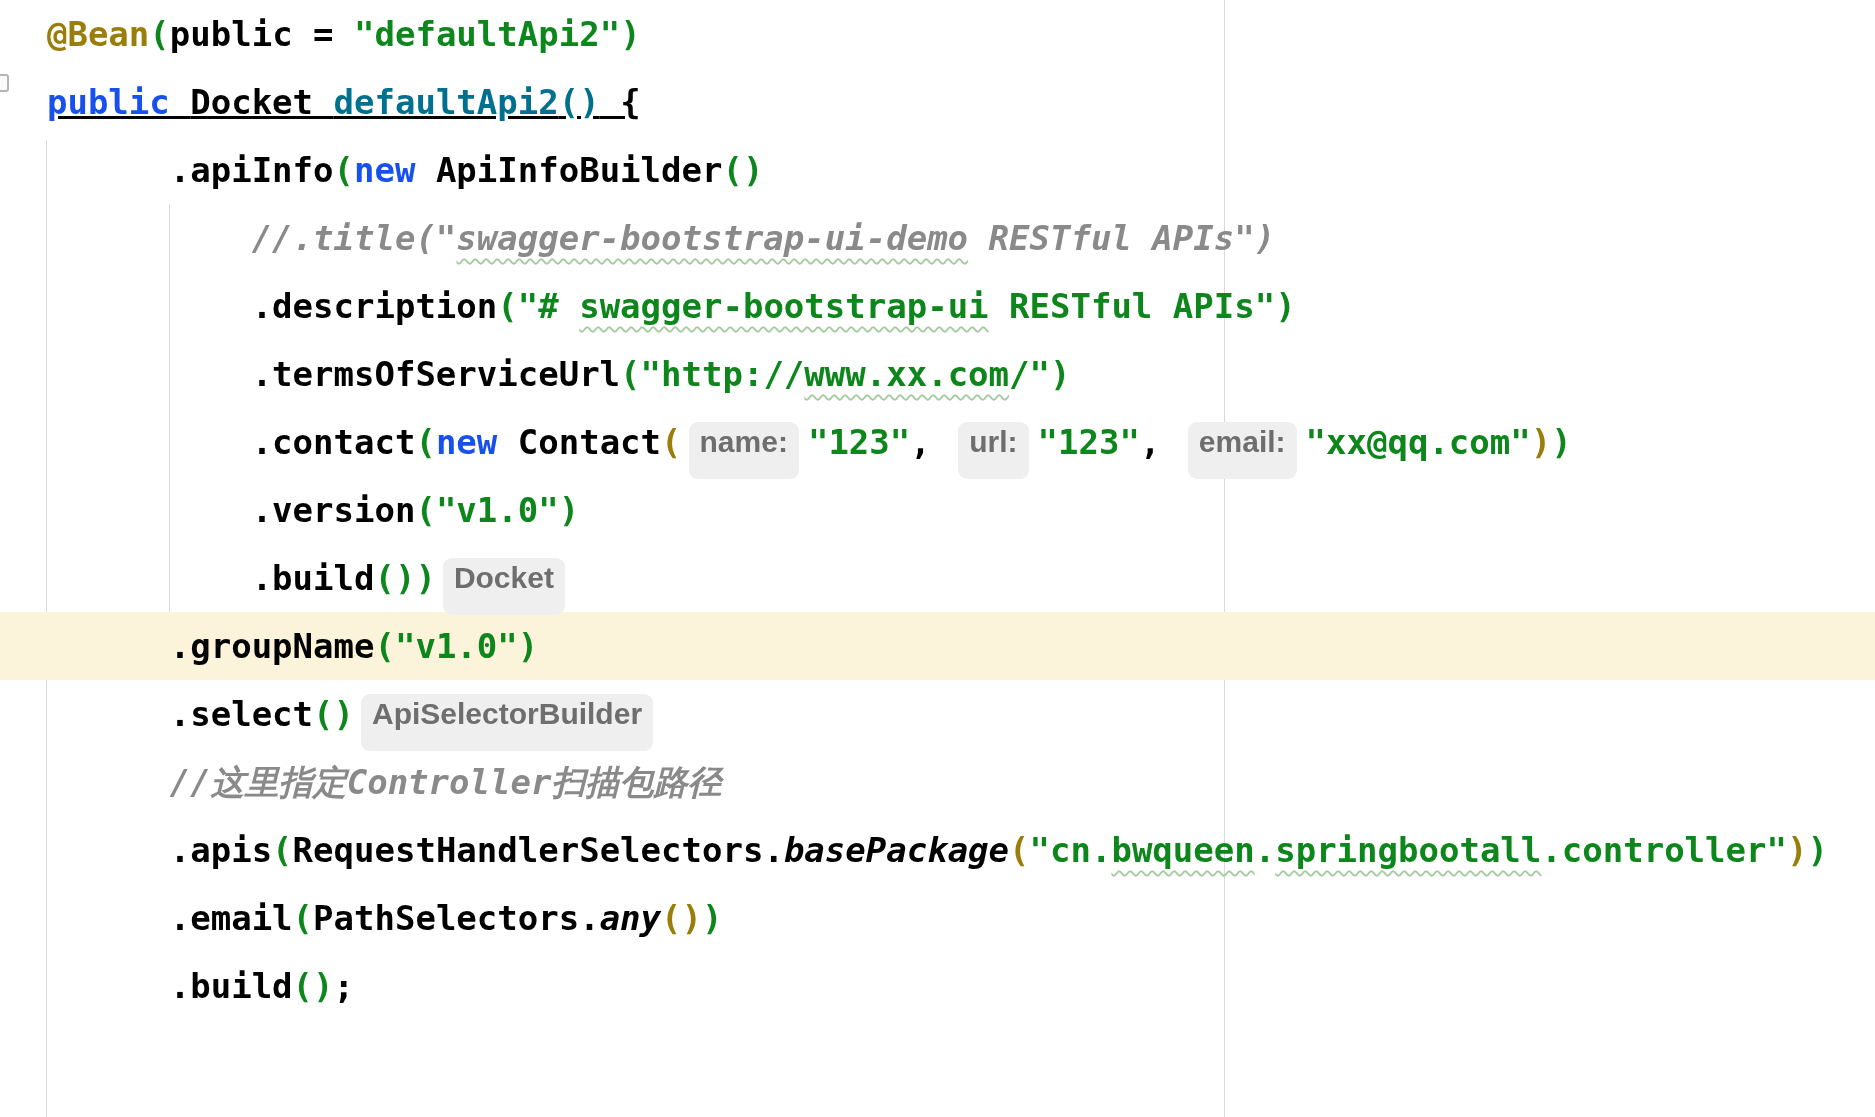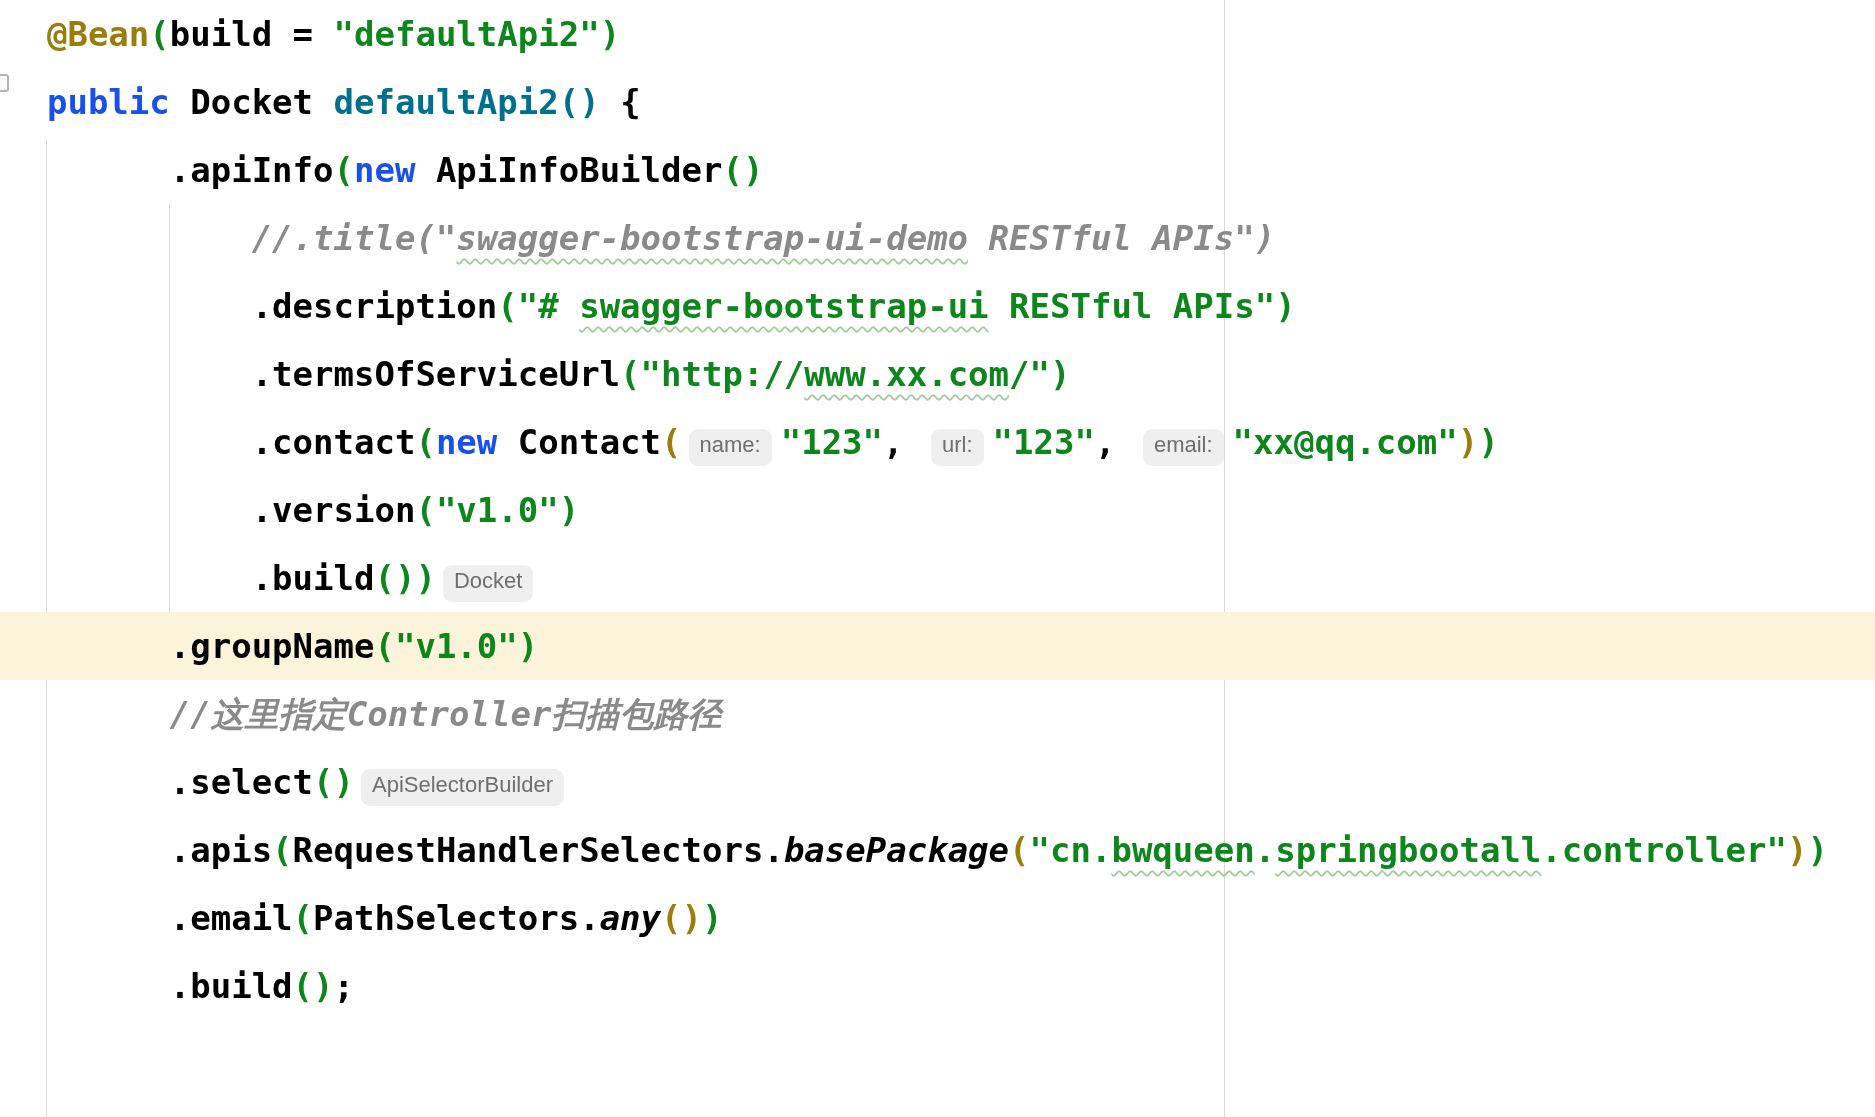--- a/index.html
+++ b/index.html
@@ -66,51 +66,51 @@
   .sq {
     text-decoration-line:underline;
     text-decoration-style:wavy;
     text-decoration-color:var(--typo_squiggle, #A6CBA1);
     text-decoration-thickness:2px;
     text-underline-offset:8px;
     text-decoration-skip-ink:none;
   }
   .hint {
     font-family:"Liberation Sans","DejaVu Sans",sans-serif;
-    font-weight:normal;
+    font-weight:bold;
     font-style:normal;
-    font-size:22px;
+    font-size:30px;
     color:var(--hint_text, #6E6E6E);
     background:var(--hint_bg, #EFEFEF);
     border-radius:9px;
-    padding:3px 11px 8px;
+    padding:3px 11px 20px;
     margin:0 9px 0 7px;
     display:inline-block;
     line-height:normal;
     vertical-align:2px;
   }
 </style>
 </head>
 <body>
 
 <div id="editor">
   <div class="v-guide" id="guide-margin"></div>
   <div class="v-guide" id="guide-indent-outer"></div>
   <div class="v-guide" id="guide-indent-inner"></div>
   <div id="fold-box"></div>
   <div id="code">
-      <div class="line" style="padding-left: calc(2ch + 6px);"><span class="ann">@Bean</span><span class="p1">(</span><span class="pln">build = </span><span class="str">"defaultApi2"</span><span class="p1">)</span></div>
-      <div class="line" style="padding-left: calc(2ch + 6px);"><span class="kw">public </span><span class="pln">Docket </span><span class="mth">defaultApi2</span><span class="mth">()</span><span class="pln"> {</span></div>
+      <div class="line" style="padding-left: calc(2ch + 6px);"><span class="ann">@Bean</span><span class="p1">(</span><span class="pln">public = </span><span class="str">"defaultApi2"</span><span class="p1">)</span></div>
+      <div class="line" style="padding-left: calc(2ch + 6px); text-decoration: underline;"><span class="kw">public </span><span class="pln">Docket </span><span class="mth">defaultApi2</span><span class="mth">()</span><span class="pln"> {</span></div>
       <div class="line" style="padding-left: calc(8ch + 6px);"><span class="pln">.apiInfo</span><span class="p1">(</span><span class="kw">new </span><span class="pln">ApiInfoBuilder</span><span class="p1">()</span></div>
       <div class="line" style="padding-left: calc(12ch + 6px);"><span class="cmt">//.title("</span><span class="cmt sq">swagger-bootstrap-ui-demo</span><span class="cmt"> RESTful APIs")</span></div>
       <div class="line" style="padding-left: calc(12ch + 6px);"><span class="pln">.description</span><span class="p1">(</span><span class="str">"# </span><span class="str sq">swagger-bootstrap-ui</span><span class="str"> RESTful APIs"</span><span class="p1">)</span></div>
       <div class="line" style="padding-left: calc(12ch + 6px);"><span class="pln">.termsOfServiceUrl</span><span class="p1">(</span><span class="str">"http://</span><span class="str sq">www.xx.com</span><span class="str">/"</span><span class="p1">)</span></div>
       <div class="line" style="padding-left: calc(12ch + 6px);"><span class="pln">.contact</span><span class="p1">(</span><span class="kw">new </span><span class="pln">Contact</span><span class="p2">(</span><span class="hint">name:</span><span class="str">"123"</span><span class="pln">, </span><span class="hint">url:</span><span class="str">"123"</span><span class="pln">, </span><span class="hint">email:</span><span class="str">"xx@qq.com"</span><span class="p2">)</span><span class="p1">)</span></div>
       <div class="line" style="padding-left: calc(12ch + 6px);"><span class="pln">.version</span><span class="p1">(</span><span class="str">"v1.0"</span><span class="p1">)</span></div>
       <div class="line" style="padding-left: calc(12ch + 6px);"><span class="pln">.build</span><span class="p1">())</span><span class="hint">Docket</span></div>
       <div class="line current" style="padding-left: calc(8ch + 6px);"><span class="pln">.groupName</span><span class="p1">(</span><span class="str">"v1.0"</span><span class="p1">)</span></div>
+      <div class="line" style="padding-left: calc(8ch + 6px);"><span class="pln">.select</span><span class="p1">()</span><span class="hint">ApiSelectorBuilder</span></div>
       <div class="line" style="padding-left: calc(8ch + 6px);"><span class="cmt">//这里指定Controller扫描包路径</span></div>
-      <div class="line" style="padding-left: calc(8ch + 6px);"><span class="pln">.select</span><span class="p1">()</span><span class="hint">ApiSelectorBuilder</span></div>
       <div class="line" style="padding-left: calc(8ch + 6px);"><span class="pln">.apis</span><span class="p1">(</span><span class="pln">RequestHandlerSelectors.</span><span class="stm">basePackage</span><span class="p2">(</span><span class="str">"cn.</span><span class="str sq">bwqueen</span><span class="str">.</span><span class="str sq">springbootall</span><span class="str">.controller"</span><span class="p2">)</span><span class="p1">)</span></div>
       <div class="line" style="padding-left: calc(8ch + 6px);"><span class="pln">.email</span><span class="p1">(</span><span class="pln">PathSelectors.</span><span class="stm">any</span><span class="p2">()</span><span class="p1">)</span></div>
       <div class="line" style="padding-left: calc(8ch + 6px);"><span class="pln">.build</span><span class="p1">()</span><span class="pln">;</span></div>
     </div>
 </div>
 
 </body></html>

